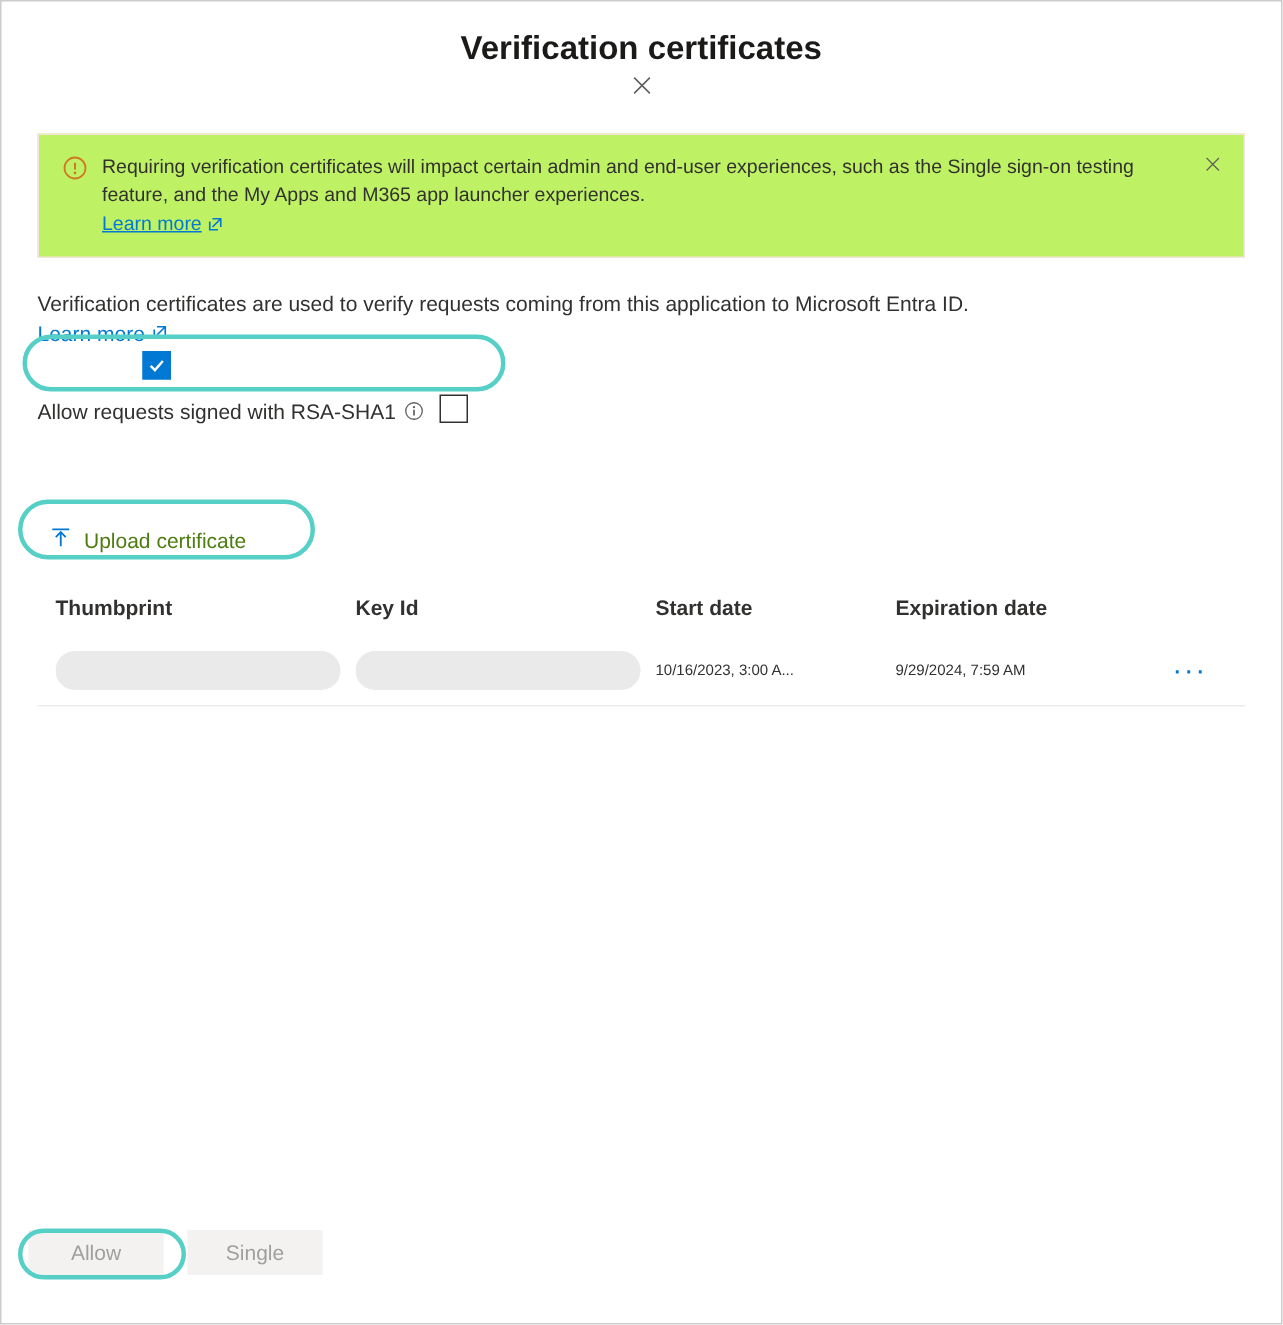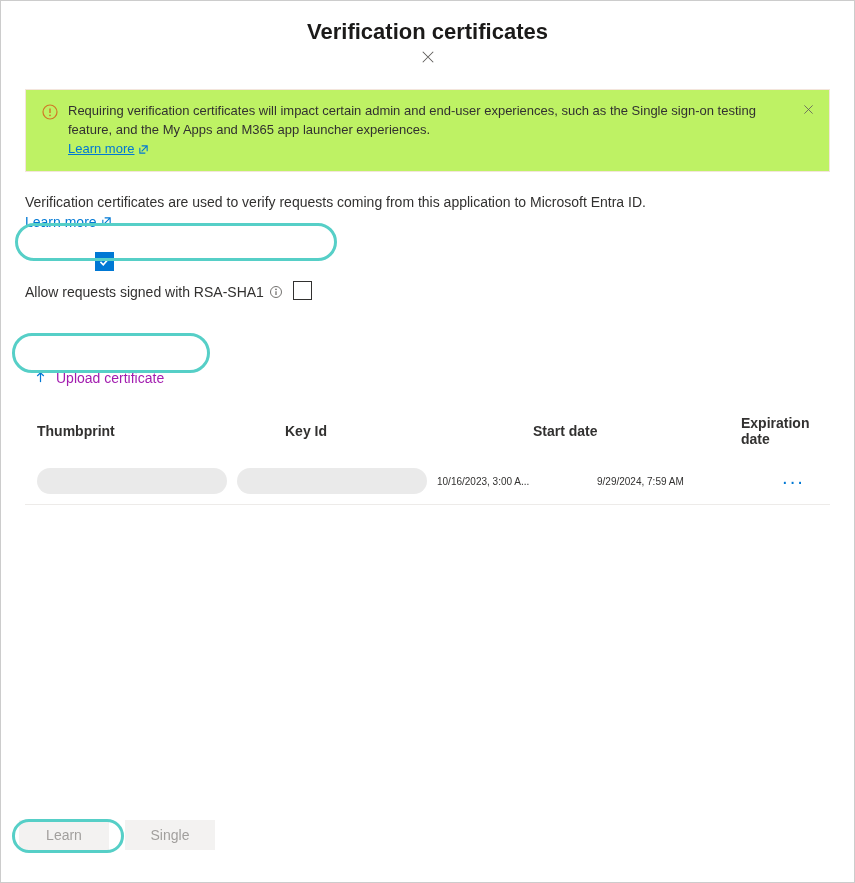--- a/index.html
+++ b/index.html
@@ -76,21 +76,21 @@
       color: #0078d4;
       text-decoration: underline;
       cursor: pointer;
       display: inline-flex;
       align-items: center;
       gap: 4px;
     }
     .learn-more.no-underline { text-decoration: none; }
     .learn-more svg { width: 11px; height: 11px; }
     .desc-block {
-      margin-bottom: 22px;
+      margin-bottom: 4px;
     }
     .desc-text {
       font-size: 14px;
       color: #323130;
       margin-bottom: 4px;
     }
     .form-row {
       display: flex;
       align-items: center;
       gap: 6px;
@@ -157,21 +157,21 @@
       width: 112px;
       height: 34px;
     }
 
     .upload-btn {
       margin-top: 50px;
       display: inline-flex;
       align-items: center;
       gap: 8px;
       font-size: 14px;
-      color: #a21caf;
+      color: #4d7c0f;
       cursor: pointer;
       padding: 6px 0;
     }
     .upload-btn .upload-icon {
       color: #0078d4;
     }
     .upload-btn .upload-icon svg { width: 15px; height: 15px; }
     .upload-wrap { padding-left: 8px; }
 
     .cert-table {
@@ -180,21 +180,20 @@
     .thead, .trow {
       display: grid;
       grid-template-columns: 200px 200px 160px 1fr 50px;
       align-items: center;
       padding: 0 12px;
     }
     .thead {
       font-weight: 600;
       font-size: 14px;
       padding-bottom: 12px;
-      gap: 48px;
     }
     .trow {
       border-bottom: 1px solid #edebe9;
       height: 46px;
     }
     .field-pill {
       background: #eaeaea;
       border-radius: 14px;
       height: 26px;
       width: 95%;
@@ -339,21 +338,21 @@
         </div>
       <div class="cell">10/16/2023, 3:00 A...</div>
       <div class="cell">9/29/2024, 7:59 AM</div>
       <div class="more-btn">
         <span>···</span>
       </div>
     </div>
   </div>
 
   <div class="footer">
-    <button class="btn">Learn</button>
+    <button class="btn">Allow</button>
     <button class="btn">Single</button>
   </div>
 
 </div>
 
 <div class="highlight-pill hl-require"></div>
 <div class="highlight-pill hl-upload"></div>
 <div class="highlight-pill hl-save"></div>
 
 </body></html>

